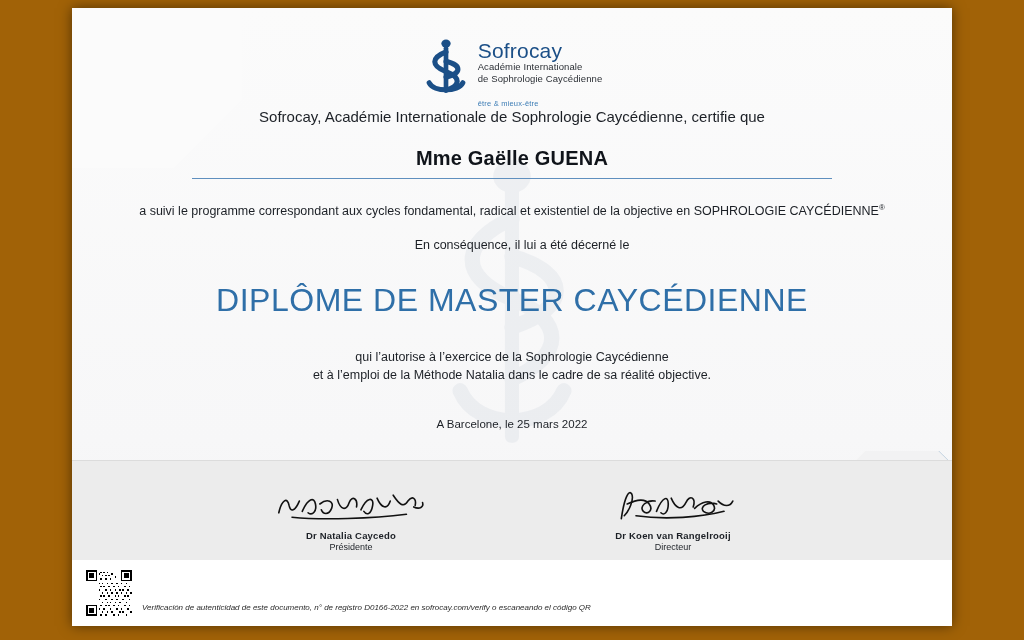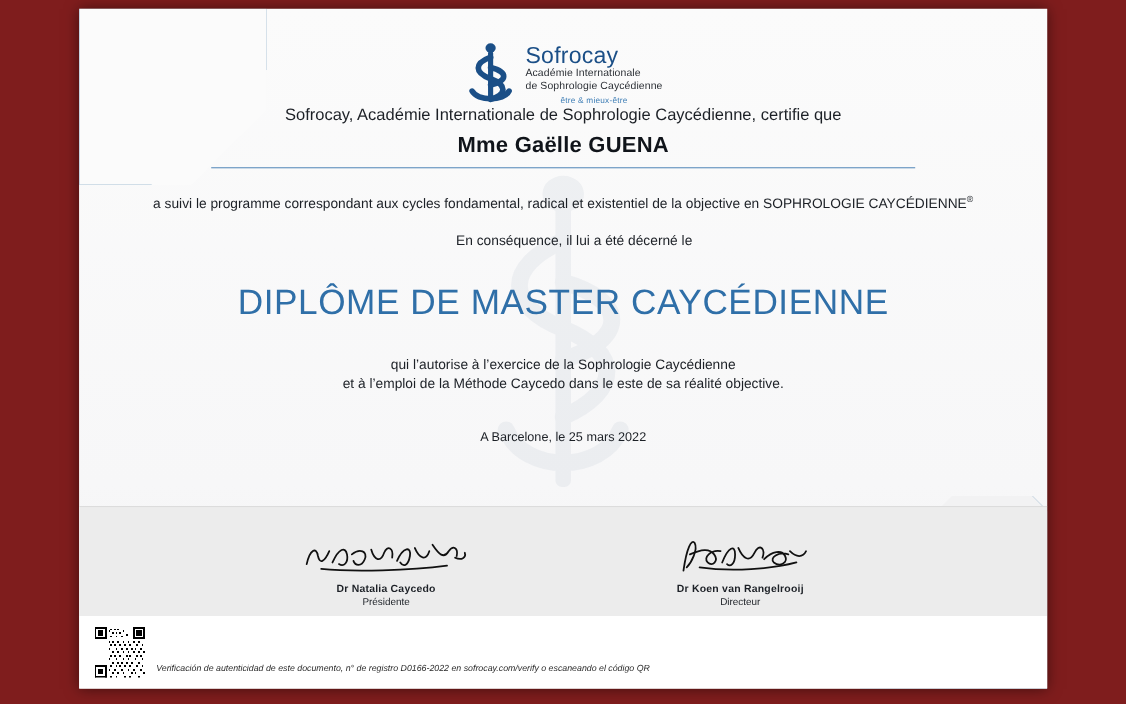--- a/index.html
+++ b/index.html
@@ -9,21 +9,21 @@
     width: 1024px;
     height: 640px;
     overflow: hidden;
     font-family: "Liberation Sans", sans-serif;
   }
 
   #viewport {
     position: relative;
     width: 1024px;
     height: 640px;
-    background: #7f1d1d;
+    background: #a16207;
   }
 
   
   #certificate {
     position: absolute;
     left: 72px;
     top: 8px;
     width: 880px;
     height: 618px;
     background: #ffffff;
@@ -149,32 +149,32 @@
   }
   #logo-sub1, #logo-sub2 {
     font-size: 9.5px;
     color: #2b2f35;
     line-height: 1.25;
     letter-spacing: 0.1px;
   }
   #logo-tagline {
     font-size: 7.5px;
     color: #3d7db5;
-    text-align: center;
-    margin-top: 2px;
+    text-align: left;
+    margin-top: 14px;
     letter-spacing: 0.2px;
   }
 
   #certify-line {
     font-size: 15px;
     color: #1c2026;
   }
 
   #recipient-wrap {
-    margin-top: 8px;
+    margin-top: 22px;
     position: relative;
   }
   #recipient-name {
     font-size: 20px;
     font-weight: bold;
     color: #10141a;
     letter-spacing: 0.2px;
   }
   #recipient-rule {
     margin: 8px auto 0 auto;
@@ -346,21 +346,21 @@
         <span>a suivi le programme correspondant aux cycles fondamental, radical et existentiel de la objective en SOPHROLOGIE CAYCÉDIENNE</span><span class="reg">®</span>
       </div>
 
       <div id="consequence-line">En conséquence, il lui a été décerné le</div>
 
       <div id="diploma-title">
         <div>DIPLÔME DE MASTER CAYCÉDIENNE</div>
       </div>
 
       <div id="authorize-1">qui l’autorise à l’exercice de la Sophrologie Caycédienne</div>
-      <div id="authorize-2">et à l’emploi de la Méthode Caycedo dans le este de sa réalité objective.</div>
+      <div id="authorize-2">et à l’emploi de la Méthode Natalia dans le cadre de sa réalité objective.</div>
 
       <div id="place-date">A Barcelone, le 25 mars 2022</div>
     </div>
 
     <div id="sig-strip">
       <div class="sig-col">
         <svg class="sig-img" viewBox="0 0 220 60">
           <g fill="none" stroke="#111111" stroke-width="2.2" stroke-linecap="round">
             <path d="M12 42 C 16 24, 24 20, 26 32 C 28 42, 34 40, 40 26"></path>
             <path d="M44 40 C 52 22, 60 20, 62 30 C 64 40, 58 46, 52 42"></path>

